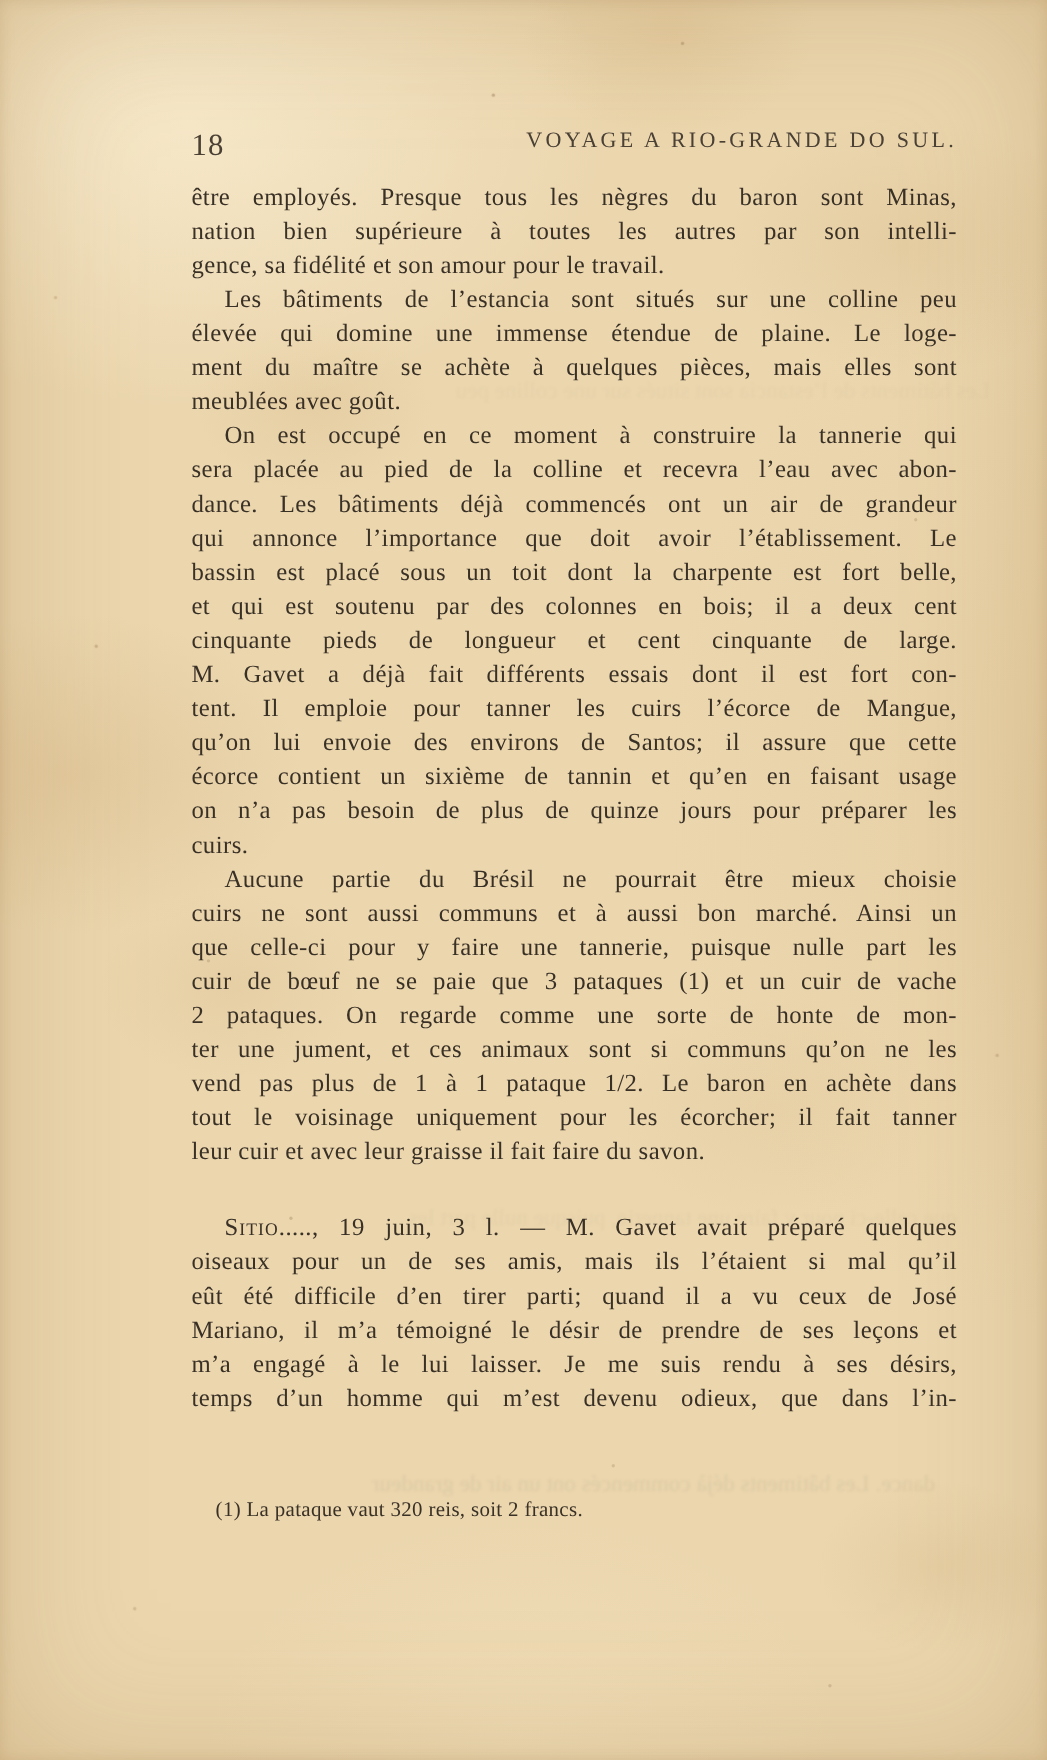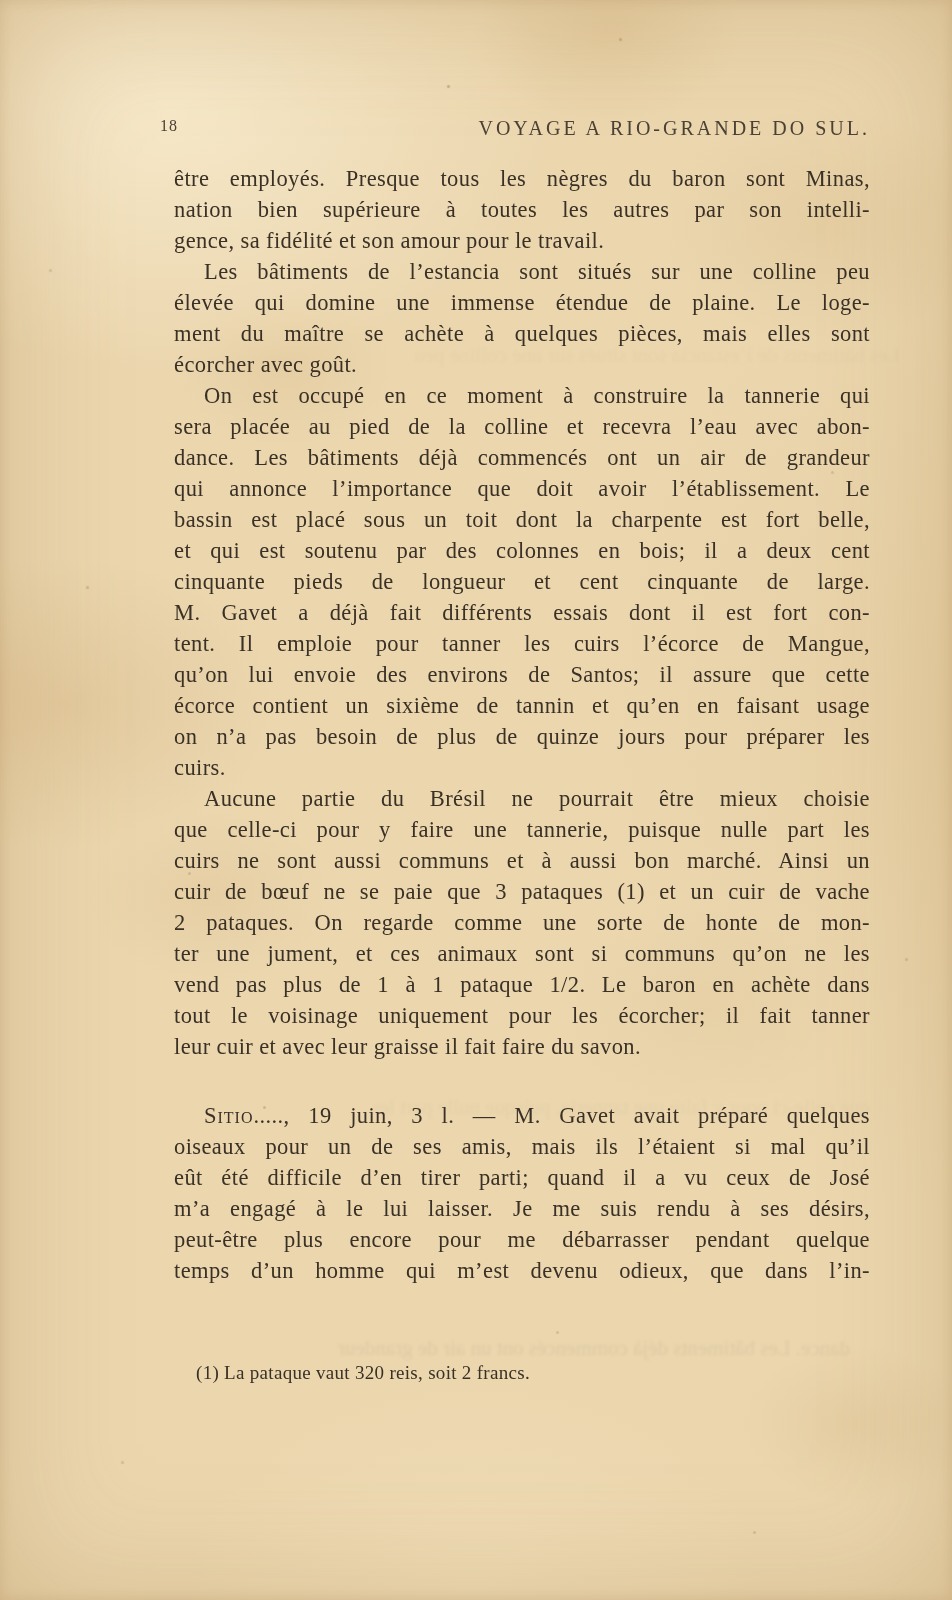--- a/index.html
+++ b/index.html
@@ -47,22 +47,22 @@
       831px 471px 0 rgba(130,95,60,.22),
       263px 1106px 0 rgba(120,90,55,.25),
       556px 1331px 0 rgba(130,95,60,.22),
       121px 1461px 1px rgba(140,105,65,.25),
       753px 1531px 0 rgba(125,92,58,.22),
       49px 269px 1px rgba(150,110,70,.28),
       905px 958px 1px rgba(135,100,60,.25),
       188px 872px 0 rgba(125,92,58,.22);
   }
   .page-number{
-    position:absolute;left:160px;top:117px;
-    font-size:16px;letter-spacing:1px;color:var(--ink-light);
+    position:absolute;left:174px;top:117px;
+    font-size:28px;letter-spacing:1px;color:var(--ink-light);
   }
   .running-title{
     position:absolute;left:174px;top:117px;width:696px;
     text-align:right;font-size:20px;letter-spacing:3px;
     color:var(--ink-light);white-space:nowrap;
   }
   .body-text{
     position:absolute;left:174px;top:163px;width:696px;
     font-size:22.5px;line-height:31px;letter-spacing:.4px;
     text-align:justify;
@@ -112,53 +112,53 @@
   <div class="body-text">
       <div class="paragraph">
         <div class="line"><span>être employés. Presque tous les nègres du baron sont </span><span class="it">Minas,</span></div>
         <div class="line"><span>nation bien supérieure à toutes les autres par son intelli-</span></div>
         <div class="line lastline"><span>gence, sa fidélité et son amour pour le travail.</span></div>
       </div>
       <div class="paragraph indent">
         <div class="line"><span>Les bâtiments de l’estancia sont situés sur une colline peu</span></div>
         <div class="line"><span>élevée qui domine une immense étendue de plaine. Le loge-</span></div>
         <div class="line"><span>ment du maître se achète à quelques pièces, mais elles sont</span></div>
-        <div class="line lastline"><span>écorcher avec goût.</span></div>
+        <div class="line lastline"><span>meublées avec goût.</span></div>
       </div>
       <div class="paragraph indent">
         <div class="line"><span>On est occupé en ce moment à construire la tannerie qui</span></div>
         <div class="line"><span>sera placée au pied de la colline et recevra l’eau avec abon-</span></div>
         <div class="line"><span>dance. Les bâtiments déjà commencés ont un air de grandeur</span></div>
         <div class="line"><span>qui annonce l’importance que doit avoir l’établissement. Le</span></div>
         <div class="line"><span>bassin est placé sous un toit dont la charpente est fort belle,</span></div>
         <div class="line"><span>et qui est soutenu par des colonnes en bois; il a deux cent</span></div>
         <div class="line"><span>cinquante pieds de longueur et cent cinquante de large.</span></div>
         <div class="line"><span>M. Gavet a déjà fait différents essais dont il est fort con-</span></div>
         <div class="line"><span>tent. Il emploie pour tanner les cuirs l’écorce de </span><span class="it">Mangue,</span></div>
         <div class="line"><span>qu’on lui envoie des environs de </span><span class="it">Santos</span><span>; il assure que cette</span></div>
         <div class="line"><span>écorce contient un sixième de tannin et qu’en en faisant usage</span></div>
         <div class="line"><span>on n’a pas besoin de plus de quinze jours pour préparer les</span></div>
         <div class="line lastline"><span>cuirs.</span></div>
       </div>
       <div class="paragraph indent">
         <div class="line"><span>Aucune partie du Brésil ne pourrait être mieux choisie</span></div>
+        <div class="line"><span>cuirs ne sont aussi communs et à aussi bon marché. Ainsi un</span></div>
         <div class="line"><span>que celle-ci pour y faire une tannerie, puisque nulle part les</span></div>
-        <div class="line"><span>cuirs ne sont aussi communs et à aussi bon marché. Ainsi un</span></div>
         <div class="line"><span>cuir de bœuf ne se paie que 3 pataques (1) et un cuir de vache</span></div>
         <div class="line"><span>2 pataques. On regarde comme une sorte de honte de mon-</span></div>
         <div class="line"><span>ter une jument, et ces animaux sont si communs qu’on ne les</span></div>
         <div class="line"><span>vend pas plus de 1 à 1 pataque 1/2. Le baron en achète dans</span></div>
         <div class="line"><span>tout le voisinage uniquement pour les écorcher; il fait tanner</span></div>
         <div class="line lastline"><span>leur cuir et avec leur graisse il fait faire du savon.</span></div>
       </div>
       <div class="paragraph indent space-before">
         <div class="line"><span class="sc">Sitio</span><span>....., 19 juin, 3 l. — M. Gavet avait préparé quelques</span></div>
         <div class="line"><span>oiseaux pour un de ses amis, mais ils l’étaient si mal qu’il</span></div>
         <div class="line"><span>eût été difficile d’en tirer parti; quand il a vu ceux de José</span></div>
+        <div class="line"><span>Mariano, il m’a témoigné le désir de prendre de ses leçons et</span></div>
         <div class="line"><span>m’a engagé à le lui laisser. Je me suis rendu à ses désirs,</span></div>
-        <div class="line"><span>peut-être plus encore pour me débarrasser pendant quelque</span></div>
         <div class="line"><span>temps d’un homme qui m’est devenu odieux, que dans l’in-</span></div>
       </div>
     </div>
 
   <div class="footnote">(1) La pataque vaut 320 reis, soit 2 francs.</div>
 
 </div>
 
 </body></html>

